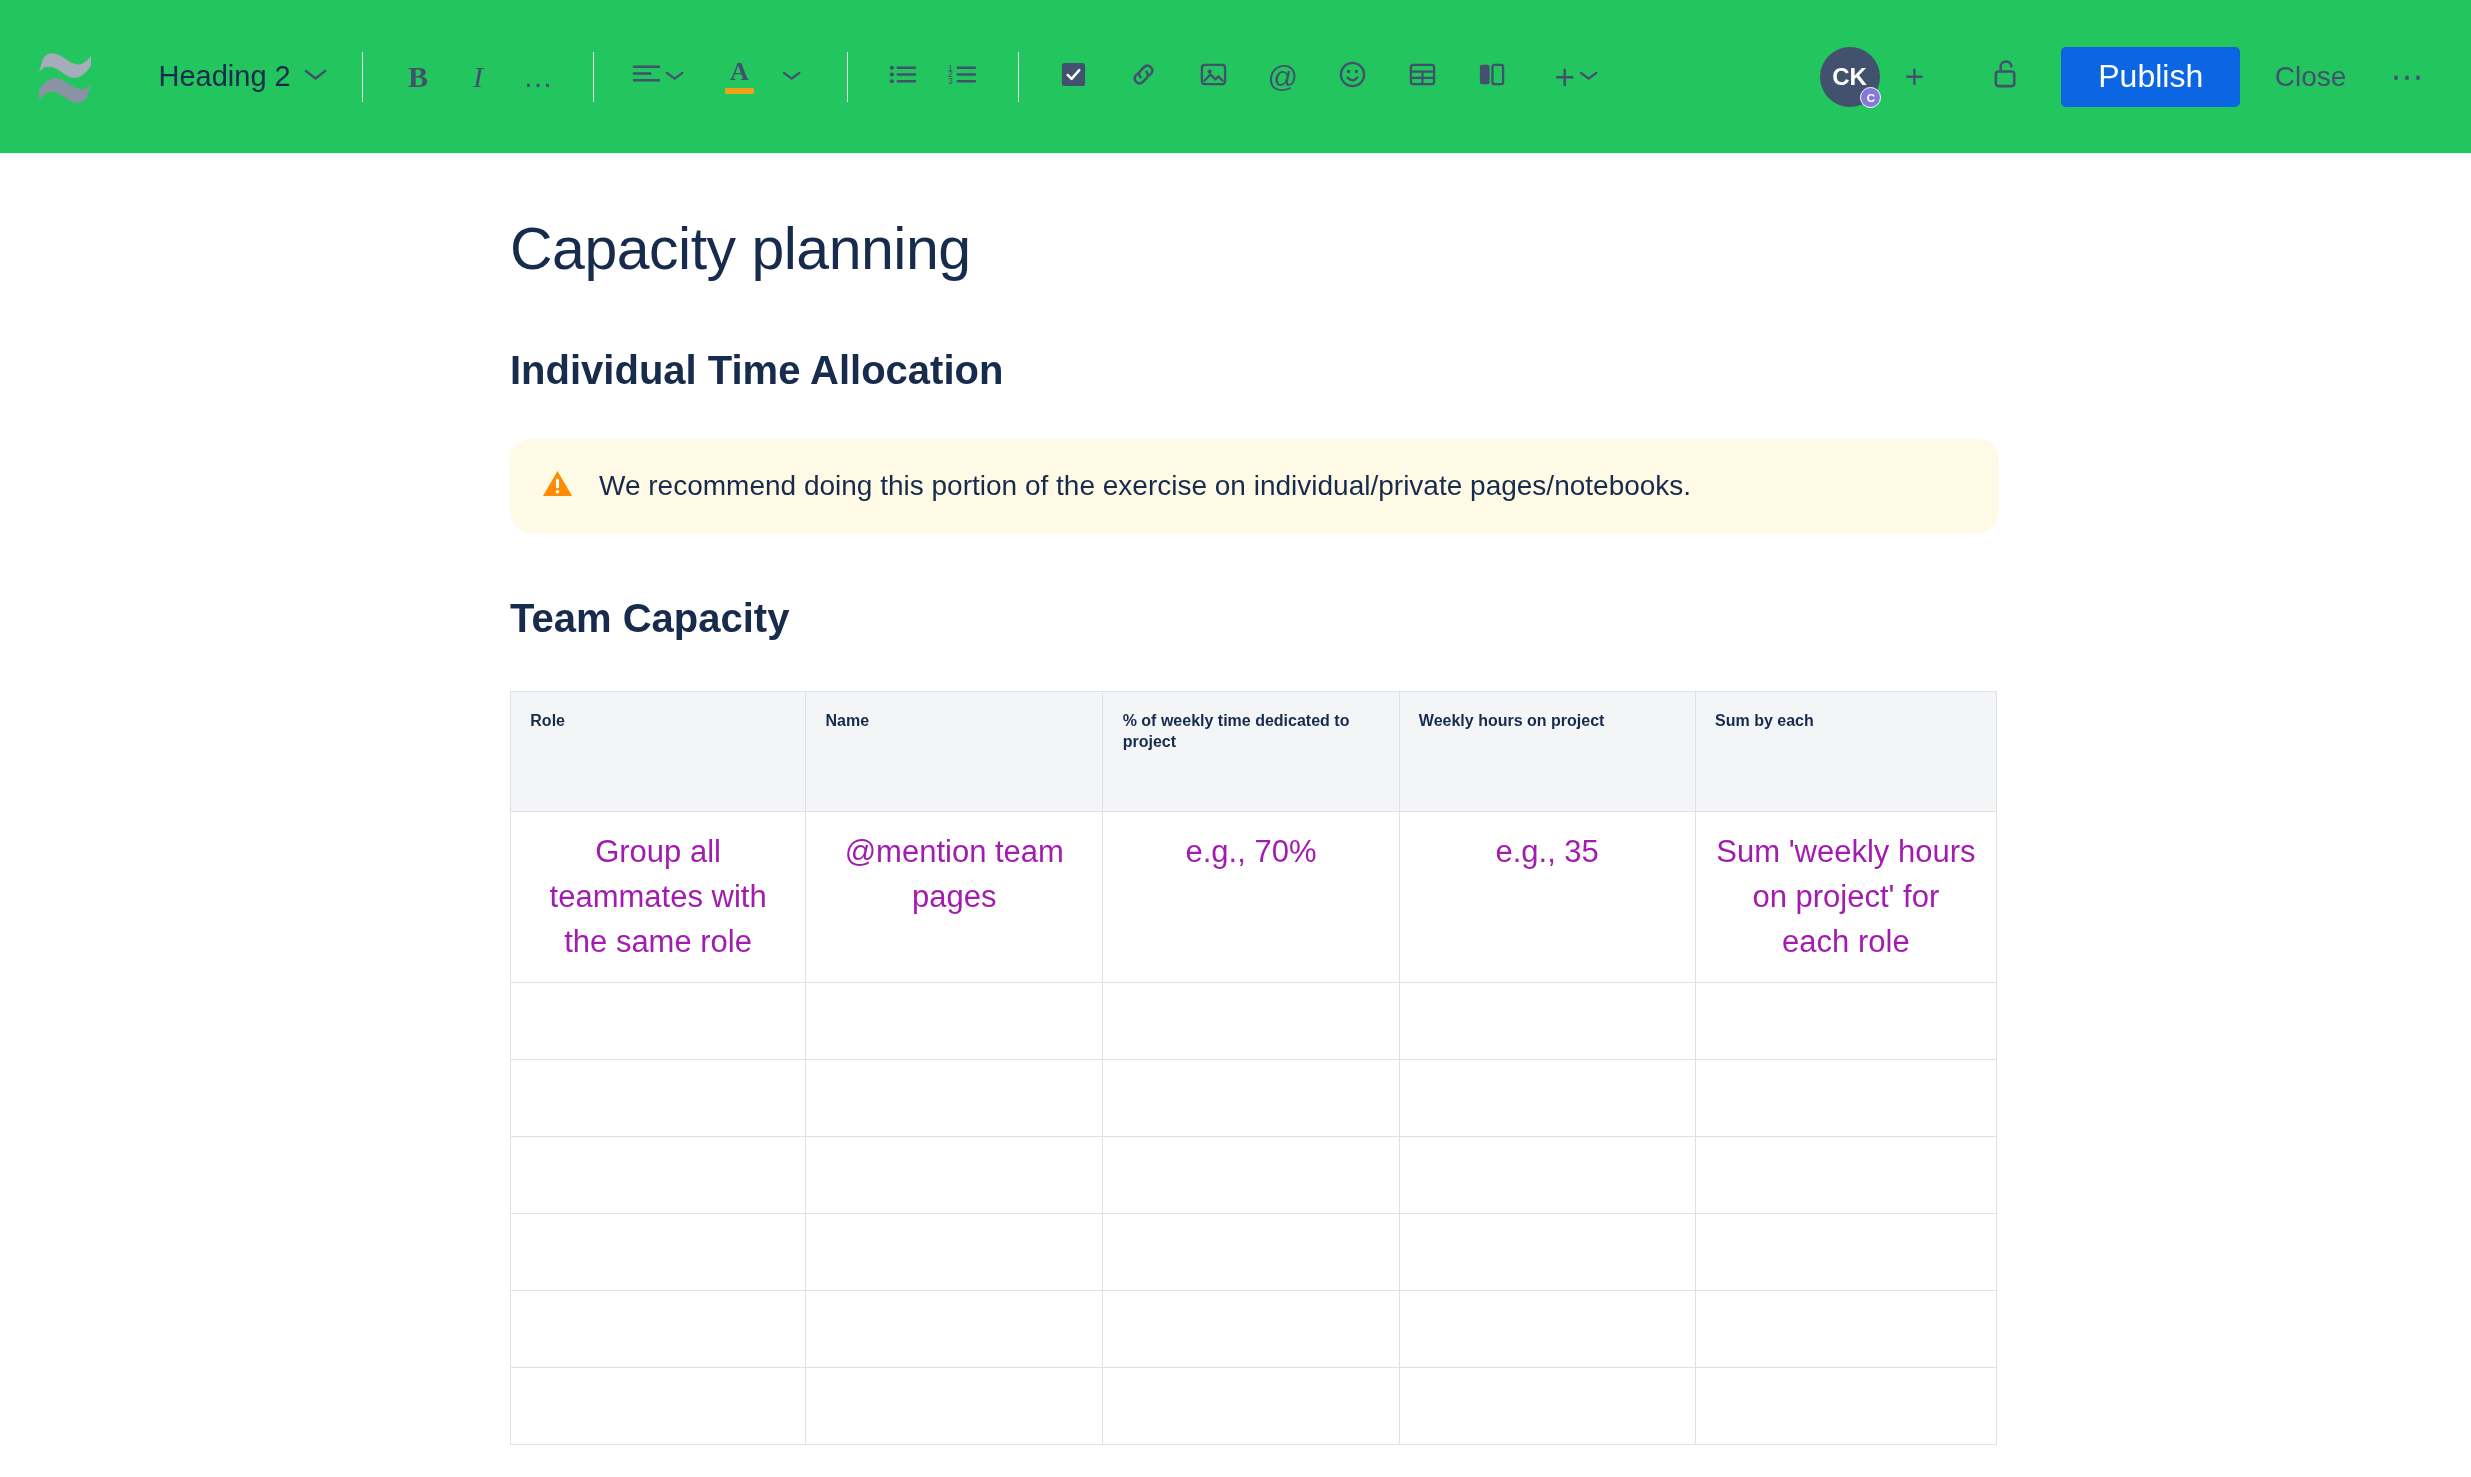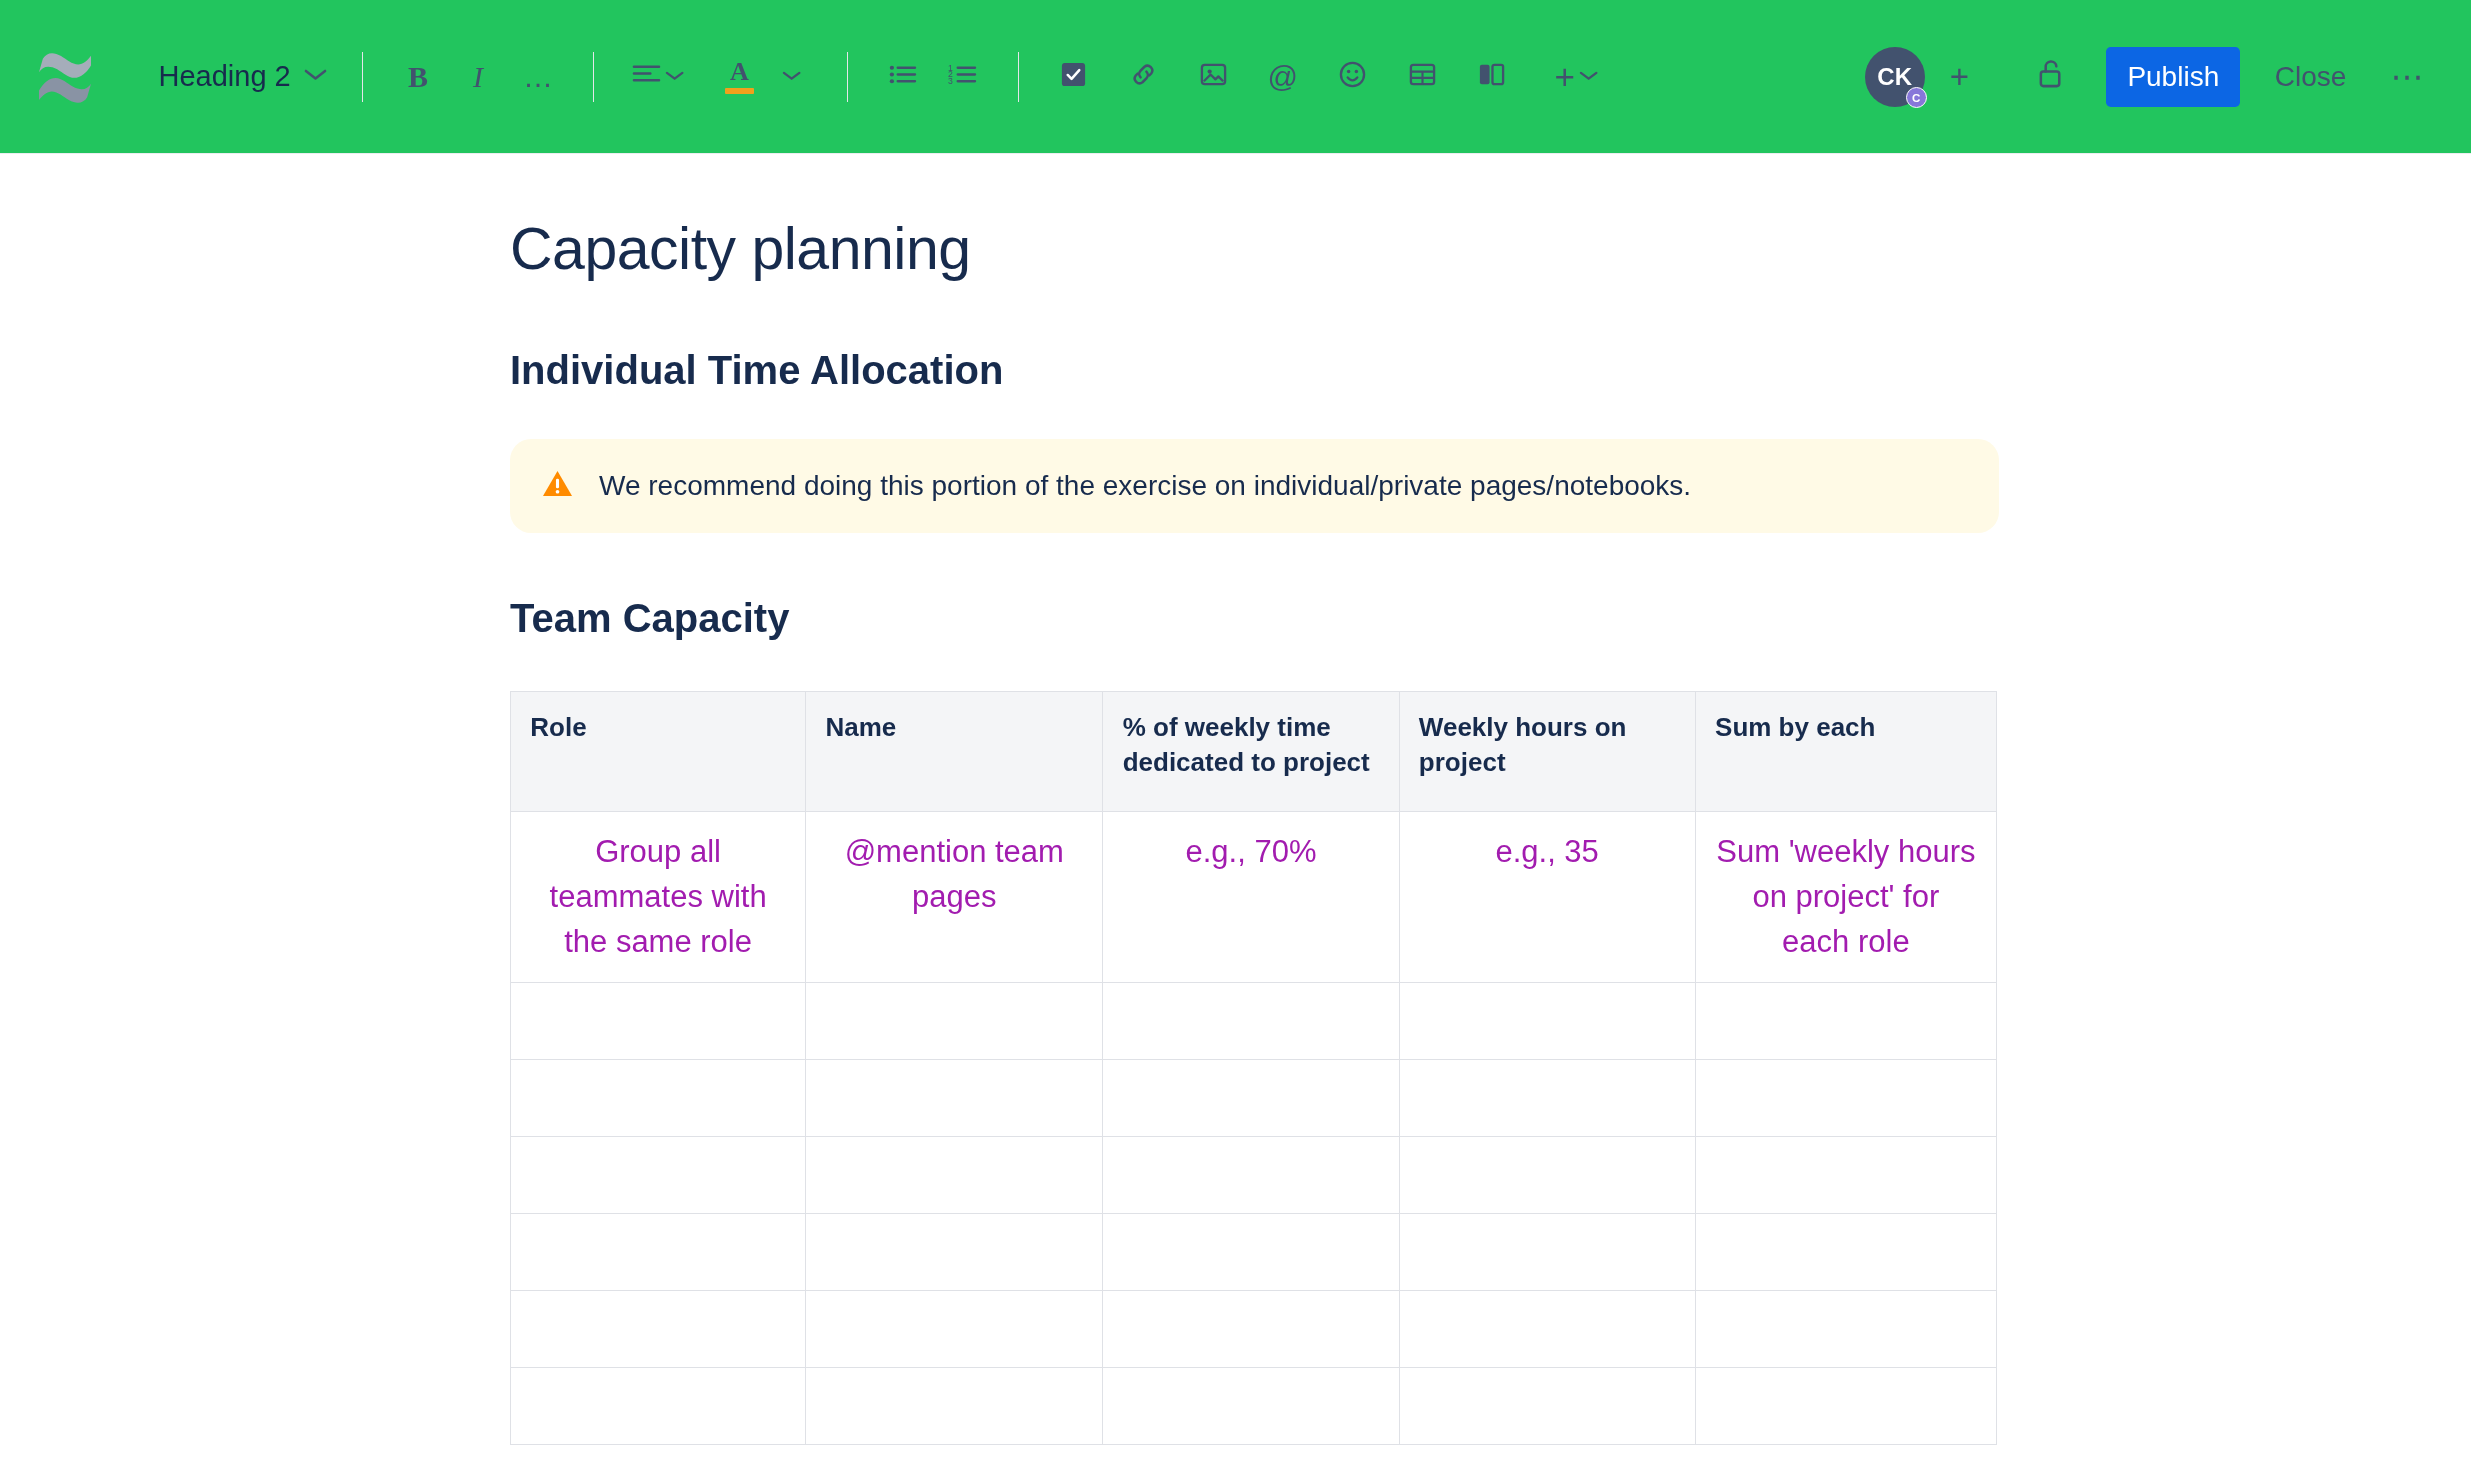--- a/index.html
+++ b/index.html
@@ -127,24 +127,24 @@
     margin-left: 39px;
     border-radius: 4.8px;
     cursor: pointer;
     color: #42526e;
   }
 
   .publish-btn {
     height: 60px;
     background: #0c66e4;
     color: #ffffff;
-    font-size: 28px;
+    font-size: 32px;
     border: none;
     border-radius: 4.8px;
-    padding: 0 21px;
+    padding: 0 37px;
     margin-left: 25px;
     cursor: pointer;
     font-family: "Liberation Sans", sans-serif;
     display: flex; align-items: center;
   }
   .close-btn {
     height: 60px;
     background: transparent;
     color: #42526e;
     font-size: 28px;
@@ -216,21 +216,21 @@
     table-layout: fixed;
   }
   table.capacity th, table.capacity td {
     border: 1px solid #dfe1e6;
     vertical-align: top;
     padding: 17.4px 19.3px;
   }
   table.capacity th {
     background: #f4f5f7;
     text-align: left;
-    font-size: 26px;
+    font-size: 16px;
     font-weight: bold;
     color: #172b4d;
     height: 120px;
     line-height: 1.35;
   }
   table.capacity td {
     font-size: 31px;
     color: #a21caf;
     line-height: 1.45;
     height: 77px;

